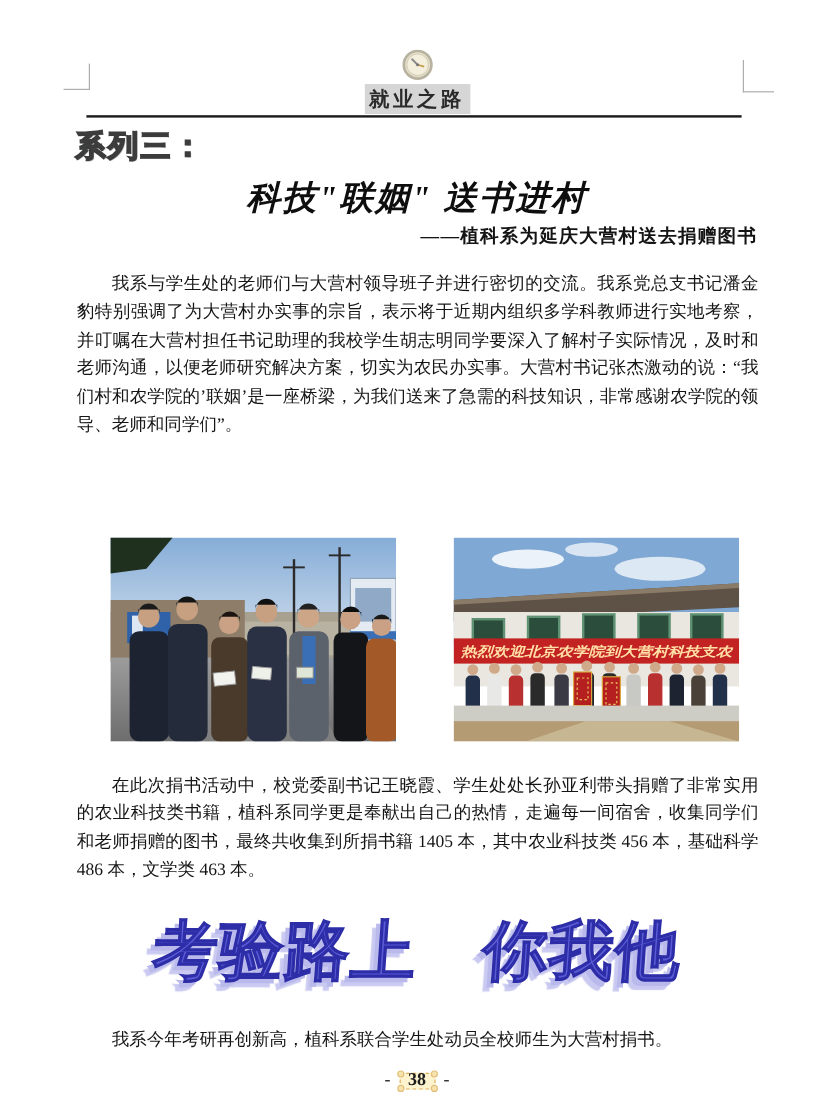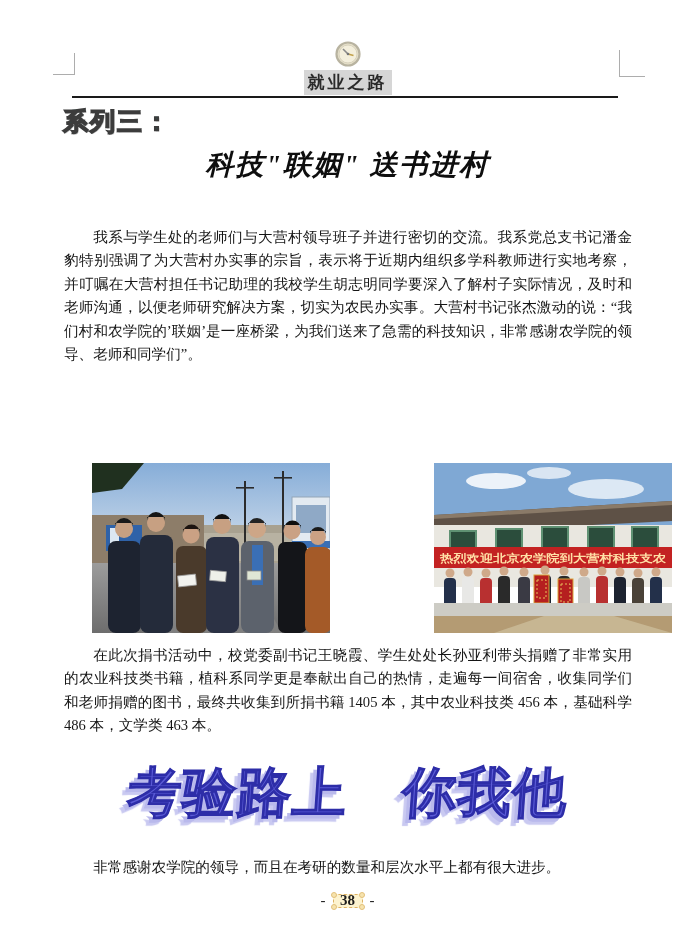--- a/index.html
+++ b/index.html
@@ -48,21 +48,21 @@
   .body-block { position:absolute; left:64px; width:568px; }
   .body-block p {
     font-size:14.6px; line-height:23.4px; text-align:justify;
     text-indent:2em; color:#151515;
   }
   .block-1 { top:226px; }
   .block-2 { top:644px; }
   .closing  { top:856px; }
 
   
-  .photos { position:absolute; top:463px; left:92px; width:580px; display:flex; justify-content:space-between; }
+  .photos { position:absolute; top:448px; left:92px; width:524px; display:flex; justify-content:space-between;font-style:italic; }
   .photo { width:238px; height:170px; display:block; }
 
   
   .wordart {
     position:absolute; top:757px; left:0; width:695px; text-align:center;
     font-family:"DejaVu Sans", sans-serif;
     font-size:54px; font-weight:bold; white-space:pre; letter-spacing:1px;
     color:#5b5bd6; -webkit-text-stroke:1px #2d2da8;
     text-shadow:-4px 4px 0 #b9b9ec, -7px 7px 1px #c9c9f1;
     transform:skewX(-4deg);
@@ -106,20 +106,21 @@
     </svg>
   </div>
   <div class="masthead-wrap">
     <span class="masthead">就业之路</span>
   </div>
   <div class="header-rule"></div>
 
   <div class="series">系列三：</div>
 
   <h1 class="title">科技"联姻" 送书进村</h1>
+  <div class="subtitle">——植科系为延庆大营村送去捐赠图书</div>
 
   <div class="body-block block-1">
     <p>我系与学生处的老师们与大营村领导班子并进行密切的交流。我系党总支书记潘金豹特别强调了为大营村办实事的宗旨，表示将于近期内组织多学科教师进行实地考察，并叮嘱在大营村担任书记助理的我校学生胡志明同学要深入了解村子实际情况，及时和老师沟通，以便老师研究解决方案，切实为农民办实事。大营村书记张杰激动的说：“我们村和农学院的’联姻’是一座桥梁，为我们送来了急需的科技知识，非常感谢农学院的领导、老师和同学们”。</p>
   </div>
 
   <div class="photos">
 
     <svg class="photo" viewBox="0 0 238 170">
       <defs>
         <linearGradient id="skyL" x1="0" y1="0" x2="0" y2="1">
@@ -248,21 +249,21 @@
     </svg>
   </div>
 
   <div class="body-block block-2">
     <p>在此次捐书活动中，校党委副书记王晓霞、学生处处长孙亚利带头捐赠了非常实用的农业科技类书籍，植科系同学更是奉献出自己的热情，走遍每一间宿舍，收集同学们和老师捐赠的图书，最终共收集到所捐书籍 1405 本，其中农业科技类 456 本，基础科学 486 本，文学类 463 本。</p>
   </div>
 
   <div class="wordart">考验路上　你我他</div>
 
   <div class="body-block closing">
-    <p>非常感谢农学院的领导，而且在考研的数量和层次水平上都有很大进步。</p>
+    <p>我系今年考研再创新高，植科系联合学生处动员全校师生为大营村捐书。</p>
   </div>
 
   <div class="footer">
     <span>-</span>
     <span class="stamp">
       <i class="dot d-tl"></i>
       <i class="dot d-tr"></i>
       <i class="dot d-bl"></i>
       <i class="dot d-br"></i>
       <span>38</span>

